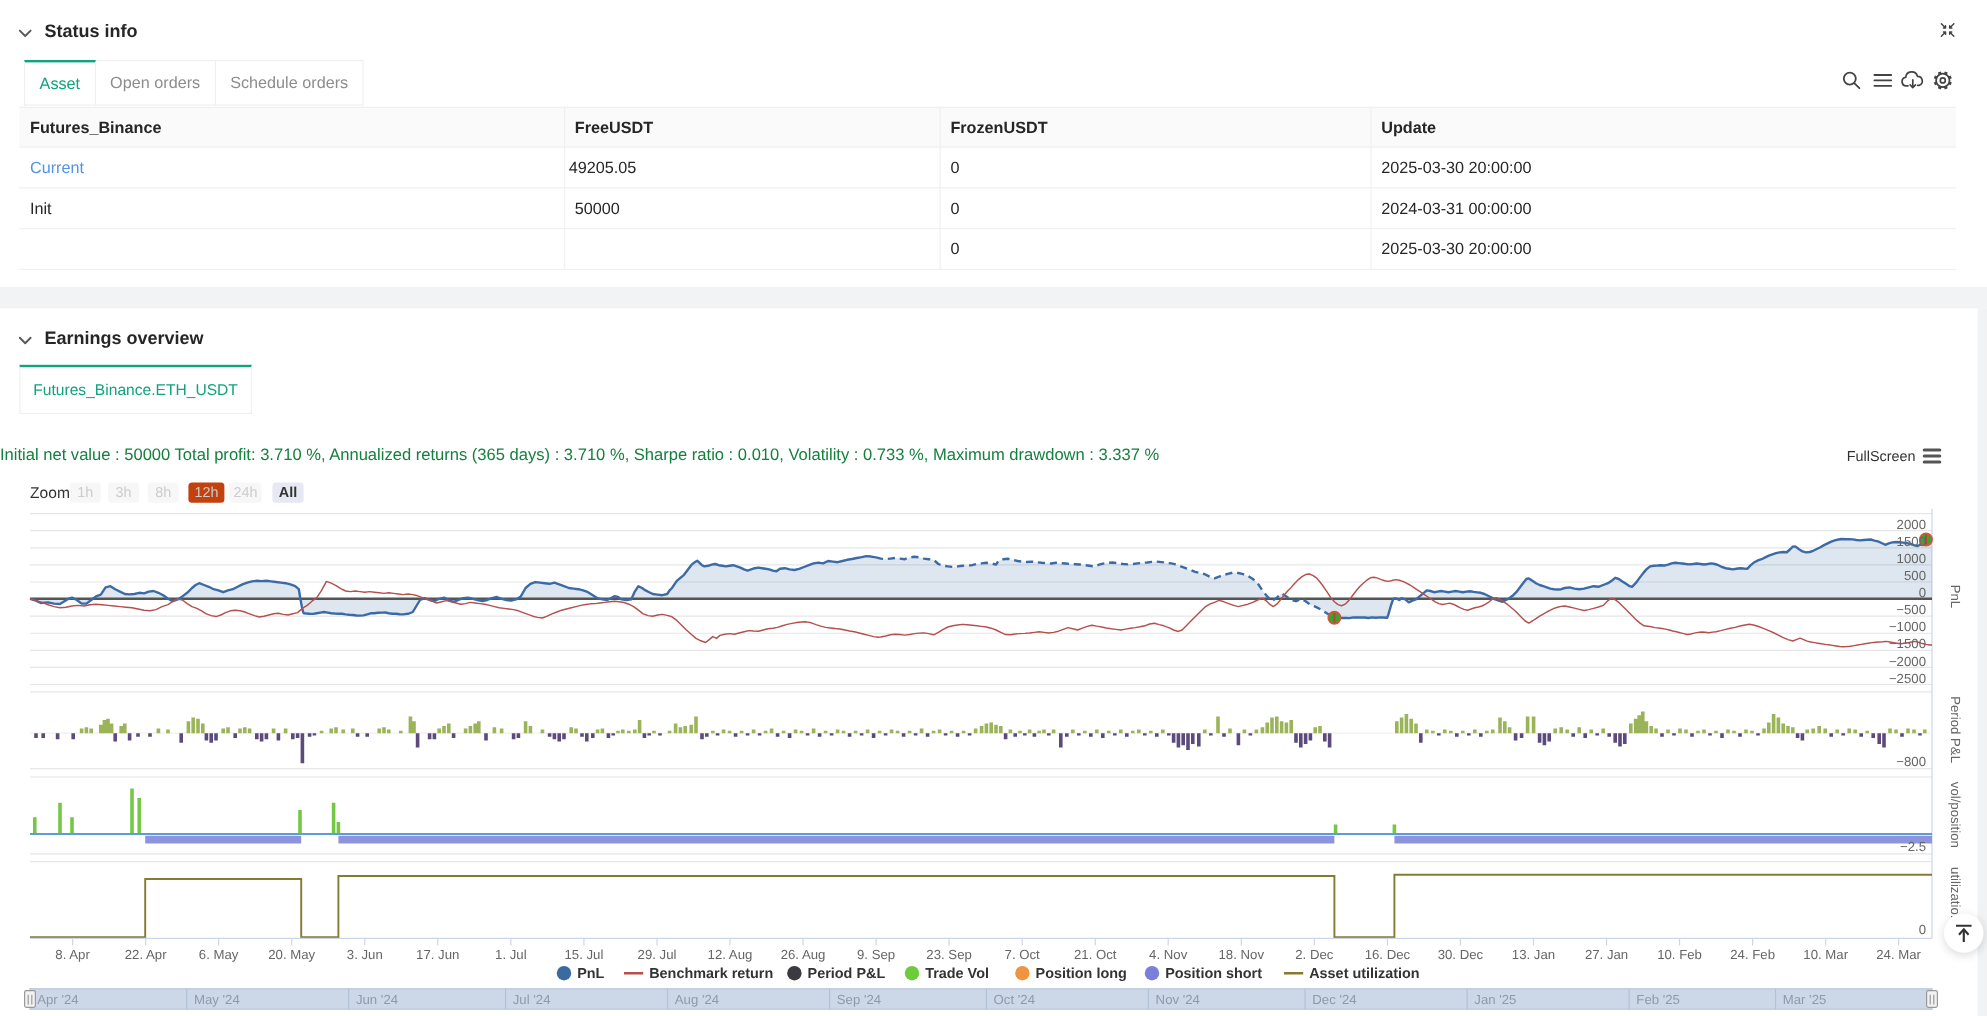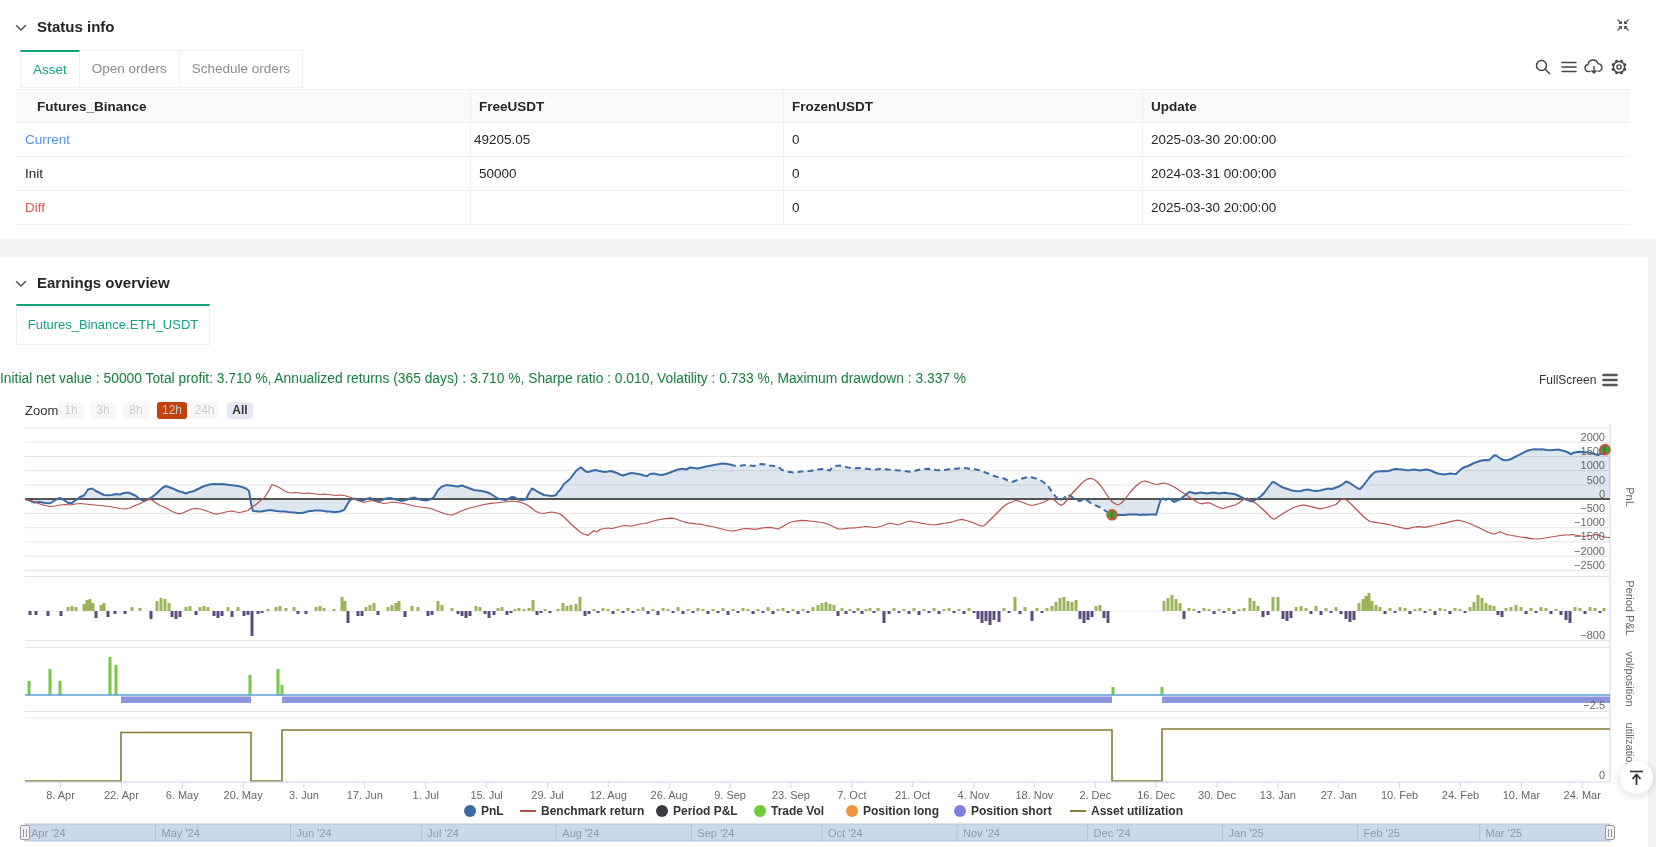--- a/index.html
+++ b/index.html
@@ -40,39 +40,38 @@
     <line x1="6.09" y1="1.98" x2="6.93" y2="4.01" stroke-width="2.6"></line>
     <line x1="11.91" y1="1.98" x2="11.07" y2="4.01" stroke-width="2.6"></line>
     <line x1="16.02" y1="6.09" x2="13.99" y2="6.93" stroke-width="2.6"></line>
   </svg>
 <div style="position:absolute;left:20px;top:50px;height:38px;display:flex;font-size:13.5px">
  <div style="border:1px solid #f0f0f0;border-top:2px solid #11a27e;color:#11a27e;padding:0 12px;line-height:35px">Asset</div>
  <div style="border:1px solid #f0f0f0;border-left:none;color:#8c8c8c;padding:0 12px;line-height:36px">Open orders</div>
  <div style="border:1px solid #f0f0f0;border-left:none;color:#8c8c8c;padding:0 12px;line-height:36px">Schedule orders</div>
 </div>
 <div style="position:absolute;left:16px;top:89px;width:1614px;height:34px;background:#fafafa;border-top:1px solid #f0f0f0;border-bottom:1px solid #f0f0f0;font-size:13.5px;line-height:33px">
-    <div style="position:absolute;left:12px;width:454px;font-weight:600;color:#262626;padding-left:9px">Futures_Binance</div>
+    <div style="position:absolute;left:0px;width:454px;font-weight:600;color:#262626;padding-left:9px">Futures_Binance</div>
     <div style="position:absolute;left:454px;width:313px;font-weight:600;color:#262626;padding-left:9px">FreeUSDT</div>
     <div style="position:absolute;left:767px;width:359px;font-weight:600;color:#262626;padding-left:9px">FrozenUSDT</div>
     <div style="position:absolute;left:1126px;width:488px;font-weight:600;color:#262626;padding-left:9px">Update</div>
   </div>
 <div style="position:absolute;left:16px;top:123px;width:1614px;height:34px;border-bottom:1px solid #f0f0f0;font-size:13.5px;line-height:33px">
     <div style="position:absolute;left:0px;width:454px;color:#4f94e8;padding-left:9px">Current</div>
     <div style="position:absolute;left:454px;width:313px;color:#262626;padding-left:4px">49205.05</div>
     <div style="position:absolute;left:767px;width:359px;color:#262626;padding-left:9px">0</div>
     <div style="position:absolute;left:1126px;width:488px;color:#262626;padding-left:9px">2025-03-30 20:00:00</div>
   </div>
 <div style="position:absolute;left:16px;top:157px;width:1614px;height:34px;border-bottom:1px solid #f0f0f0;font-size:13.5px;line-height:33px">
     <div style="position:absolute;left:0px;width:454px;color:#262626;padding-left:9px">Init</div>
     <div style="position:absolute;left:454px;width:313px;color:#262626;padding-left:9px">50000</div>
     <div style="position:absolute;left:767px;width:359px;color:#262626;padding-left:9px">0</div>
     <div style="position:absolute;left:1126px;width:488px;color:#262626;padding-left:9px">2024-03-31 00:00:00</div>
   </div>
 <div style="position:absolute;left:16px;top:191px;width:1614px;height:34px;border-bottom:1px solid #f0f0f0;font-size:13.5px;line-height:33px">
-    <div style="position:absolute;left:0px;width:454px;color:#e5534b;padding-left:9px">Diff</div>
     <div style="position:absolute;left:767px;width:359px;color:#262626;padding-left:9px">0</div>
     <div style="position:absolute;left:1126px;width:488px;color:#262626;padding-left:9px">2025-03-30 20:00:00</div>
   </div>
 <div style="position:absolute;left:470px;top:89px;width:1px;height:135px;background:#f0f0f0"></div>
 <div style="position:absolute;left:783px;top:89px;width:1px;height:135px;background:#f0f0f0"></div>
 <div style="position:absolute;left:1142px;top:89px;width:1px;height:135px;background:#f0f0f0"></div>
 <div style="position:absolute;left:0;top:239px;width:1656px;height:18px;background:#f2f3f5"></div>
 <div style="position:absolute;left:1648px;top:257px;width:8px;height:590px;background:#f1f2f4"></div>
 <div class="title" style="left:37px;top:274px">Earnings overview</div>
 <svg width="14" height="14" style="position:absolute;left:14px;top:277px" viewBox="0 0 14 14">

